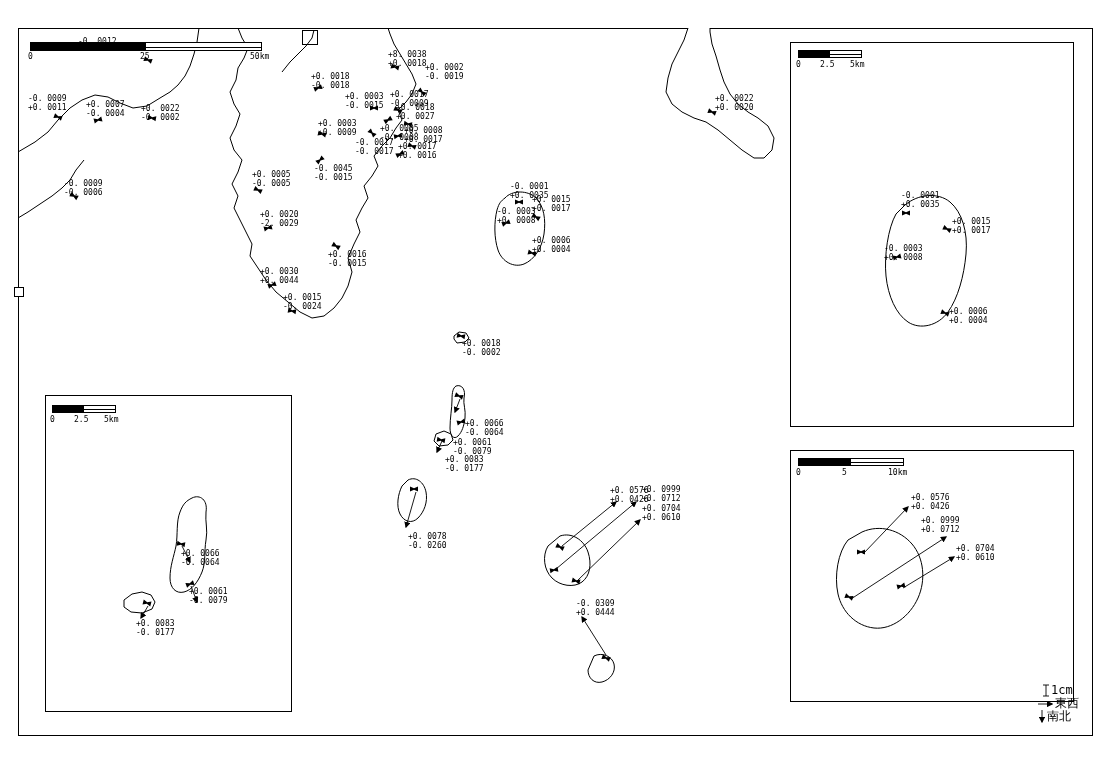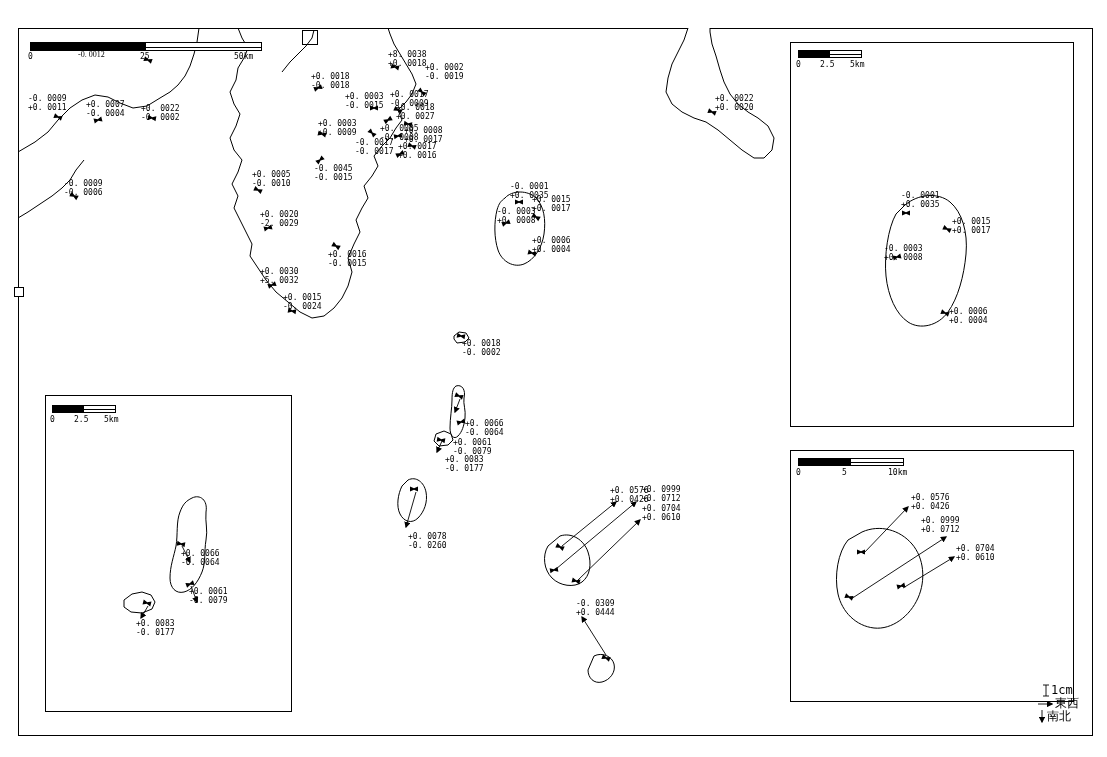--- a/index.html
+++ b/index.html
@@ -132,21 +132,21 @@
 
   <div class="scalebar" style="left:30px;top:42px;width:230px;">
     <div class="bar" style="width:230px;height:7px;">
       <div class="half-black"></div>
       <div class="half-white">
           <div class="midline"></div>
         </div>
     </div>
     <span class="tick" style="left:-2px;">0</span>
     <span class="tick" style="left:110px;">25</span>
-    <span class="tick" style="left:204px;">50km</span>
+    <span class="tick" style="left:220px;">50km</span>
   </div>
 
   <div class="scalebar" style="left:798px;top:50px;width:62px;">
     <div class="bar" style="width:62px;height:6px;">
       <div class="half-black"></div>
       <div class="half-white">
           <div class="midline"></div>
         </div>
     </div>
     <span class="tick" style="left:-2px;">0</span>
@@ -202,41 +202,41 @@
       <div class="ann" style="left: 388px; top: 50px;"><div>+8. 0038</div><div>+0. 0018</div></div>
       <div class="ann" style="left: 425px; top: 63px;"><div>+0. 0002</div><div>-0. 0019</div></div>
       <div class="ann" style="left: 345px; top: 92px;"><div>+0. 0003</div><div>-0. 0015</div></div>
       <div class="ann" style="left: 390px; top: 90px;"><div>+0. 0017</div><div>-0. 0009</div></div>
       <div class="ann" style="left: 396px; top: 103px;"><div>+0. 0018</div><div>+0. 0027</div></div>
       <div class="ann" style="left: 318px; top: 119px;"><div>+0. 0003</div><div>+0. 0009</div></div>
       <div class="ann" style="left: 380px; top: 124px;"><div>+0. 0005</div><div>-0. 0008</div></div>
       <div class="ann" style="left: 404px; top: 126px;"><div>+0. 0008</div><div>+0. 0017</div></div>
       <div class="ann" style="left: 355px; top: 138px;"><div>-0. 0017</div><div>-0. 0017</div></div>
       <div class="ann" style="left: 398px; top: 142px;"><div>+0. 0017</div><div>+0. 0016</div></div>
-      <div class="ann" style="left: 252px; top: 170px;"><div>+0. 0005</div><div>-0. 0010</div></div>
+      <div class="ann" style="left: 252px; top: 170px;"><div>+0. 0005</div><div>-0. 0005</div></div>
       <div class="ann" style="left: 314px; top: 164px;"><div>-0. 0045</div><div>-0. 0015</div></div>
       <div class="ann" style="left: 260px; top: 210px;"><div>+0. 0020</div><div>-2. 0029</div></div>
       <div class="ann" style="left: 328px; top: 250px;"><div>+0. 0016</div><div>-0. 0015</div></div>
-      <div class="ann" style="left: 260px; top: 267px;"><div>+0. 0030</div><div>+5. 0032</div></div>
+      <div class="ann" style="left: 260px; top: 267px;"><div>+0. 0030</div><div>+0. 0044</div></div>
       <div class="ann" style="left: 283px; top: 293px;"><div>+0. 0015</div><div>-0. 0024</div></div>
       <div class="ann" style="left: 715px; top: 94px;"><div>+0. 0022</div><div>+0. 0020</div></div>
       <div class="ann" style="left: 510px; top: 182px;"><div>-0. 0001</div><div>+0. 0035</div></div>
       <div class="ann" style="left: 532px; top: 195px;"><div>+0. 0015</div><div>+0. 0017</div></div>
       <div class="ann" style="left: 497px; top: 207px;"><div>-0. 0003</div><div>+0. 0008</div></div>
       <div class="ann" style="left: 532px; top: 236px;"><div>+0. 0006</div><div>+0. 0004</div></div>
       <div class="ann" style="left: 462px; top: 339px;"><div>+0. 0018</div><div>-0. 0002</div></div>
       <div class="ann" style="left: 465px; top: 419px;"><div>+0. 0066</div><div>-0. 0064</div></div>
       <div class="ann" style="left: 453px; top: 438px;"><div>+0. 0061</div><div>-0. 0079</div></div>
       <div class="ann" style="left: 445px; top: 455px;"><div>+0. 0083</div><div>-0. 0177</div></div>
       <div class="ann" style="left: 408px; top: 532px;"><div>+0. 0078</div><div>-0. 0260</div></div>
       <div class="ann" style="left: 610px; top: 486px;"><div>+0. 0576</div><div>+0. 0426</div></div>
       <div class="ann" style="left: 642px; top: 485px;"><div>+0. 0999</div><div>+0. 0712</div></div>
       <div class="ann" style="left: 642px; top: 504px;"><div>+0. 0704</div><div>+0. 0610</div></div>
       <div class="ann" style="left: 576px; top: 599px;"><div>-0. 0309</div><div>+0. 0444</div></div>
-      <div class="ann" style="left: 78px; top: 50px; font-family: Liberation Serif, serif;"><div>-0. 0012</div></div>
+      <div class="ann" style="left: 78px; top: 37px;"><div>-0. 0012</div></div>
       <div class="ann" style="left: 901px; top: 191px;"><div>-0. 0001</div><div>+0. 0035</div></div>
       <div class="ann" style="left: 952px; top: 217px;"><div>+0. 0015</div><div>+0. 0017</div></div>
       <div class="ann" style="left: 884px; top: 244px;"><div>-0. 0003</div><div>+0. 0008</div></div>
       <div class="ann" style="left: 949px; top: 307px;"><div>+0. 0006</div><div>+0. 0004</div></div>
       <div class="ann" style="left: 181px; top: 549px;"><div>+0. 0066</div><div>-0. 0064</div></div>
       <div class="ann" style="left: 189px; top: 587px;"><div>+0. 0061</div><div>-0. 0079</div></div>
       <div class="ann" style="left: 136px; top: 619px;"><div>+0. 0083</div><div>-0. 0177</div></div>
       <div class="ann" style="left: 911px; top: 493px;"><div>+0. 0576</div><div>+0. 0426</div></div>
       <div class="ann" style="left: 921px; top: 516px;"><div>+0. 0999</div><div>+0. 0712</div></div>
       <div class="ann" style="left: 956px; top: 544px;"><div>+0. 0704</div><div>+0. 0610</div></div>

